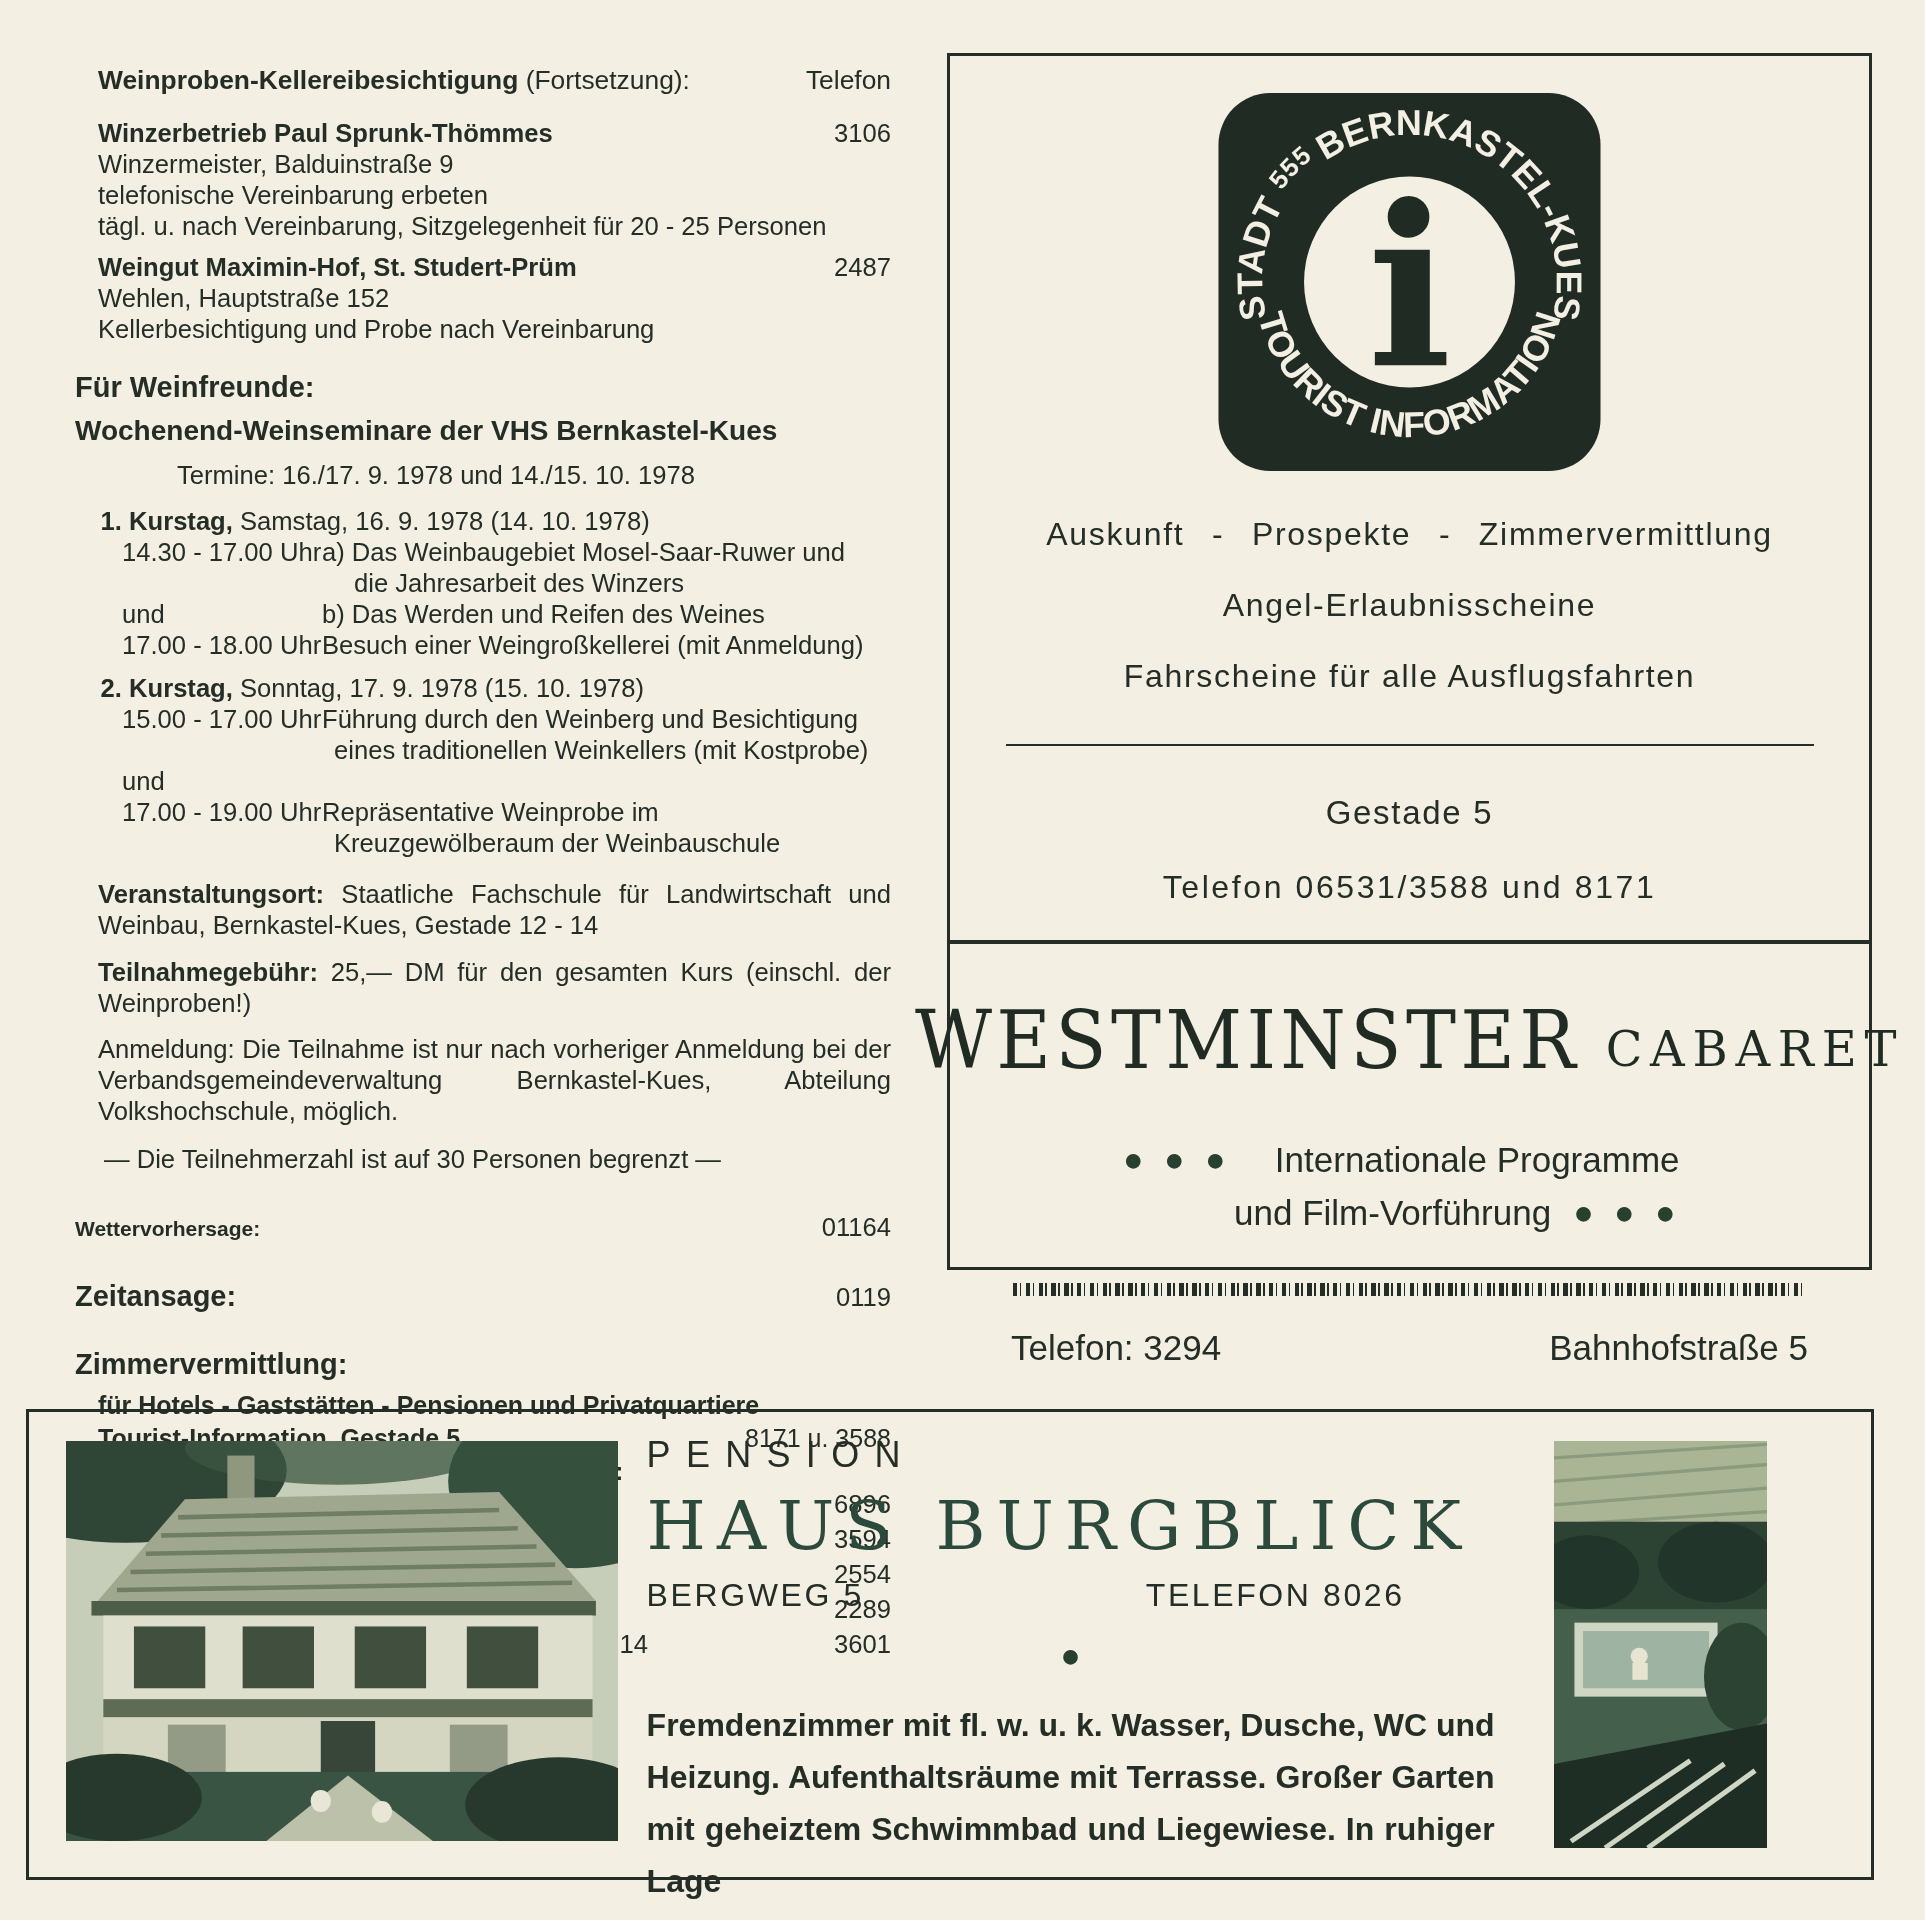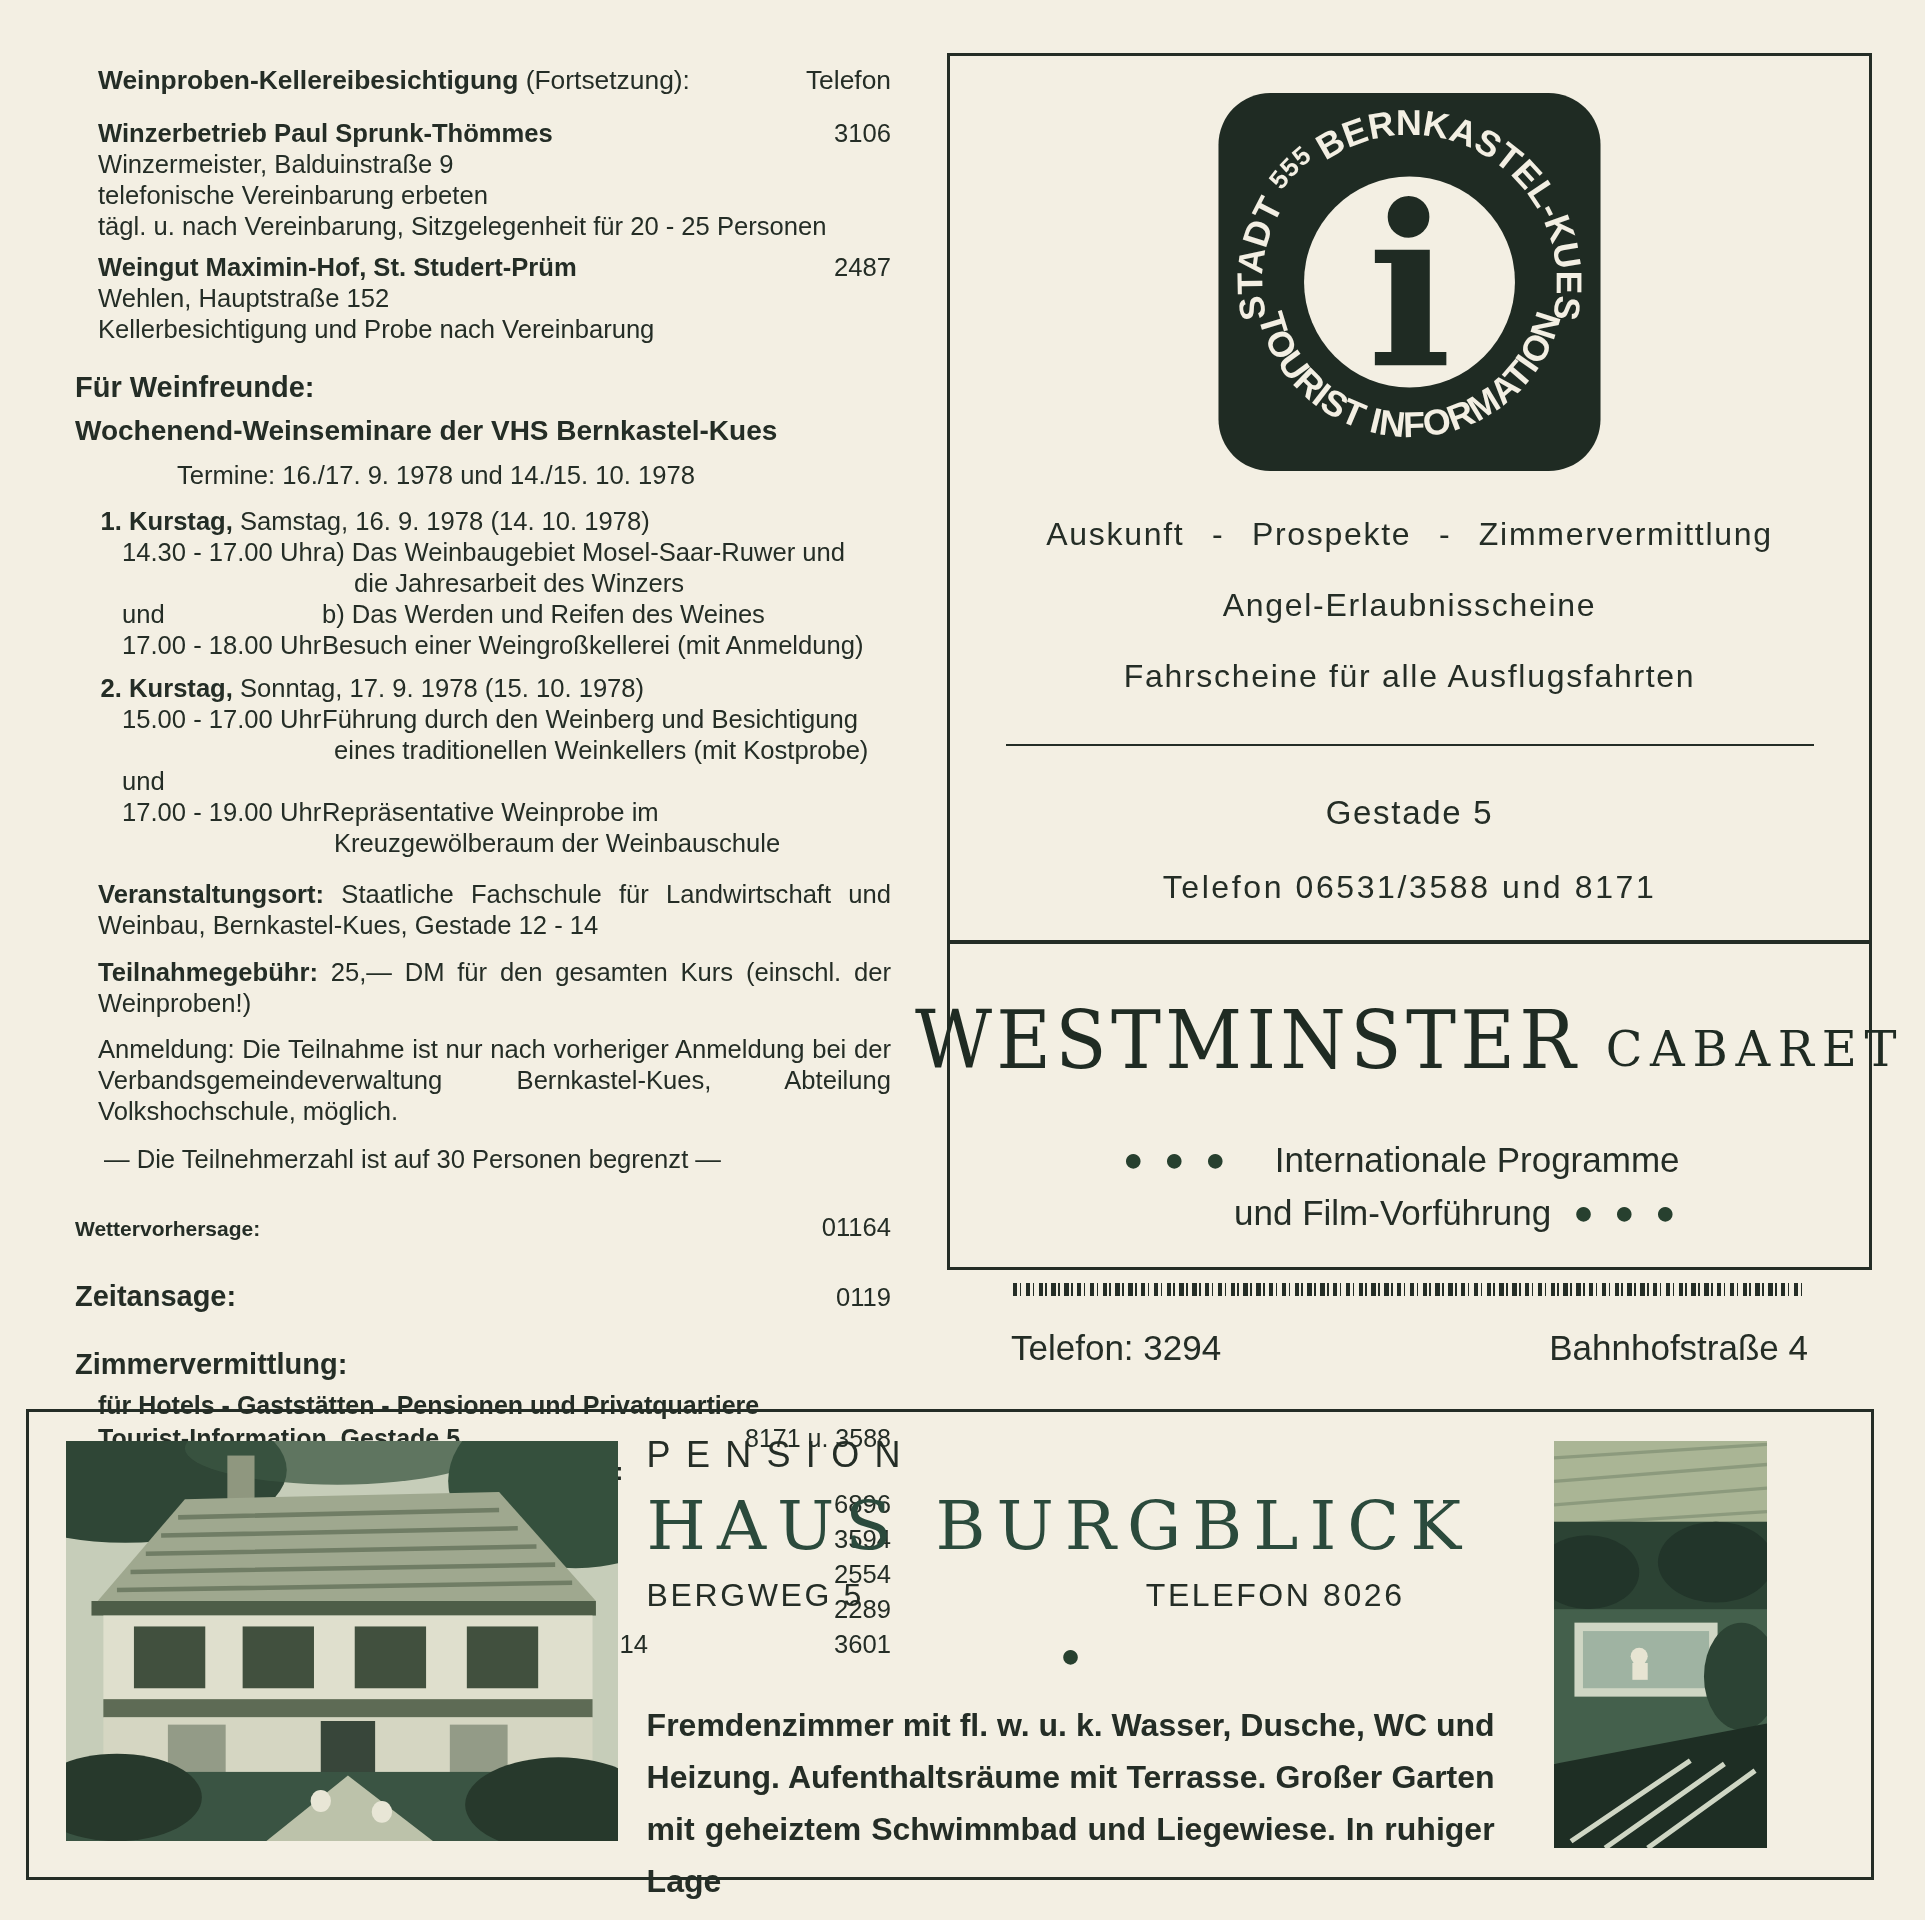--- a/index.html
+++ b/index.html
@@ -221,21 +221,21 @@
       </div>
       <div class="trow">
         <span class="sp"></span>
         <span>und Film-Vorführung</span>
         <span class="dots dr">●●●</span>
       </div>
     </div>
     <div class="dash"></div>
     <div class="wm-bot">
       <span>Telefon: 3294</span>
-      <span>Bahnhofstraße 4</span>
+      <span>Bahnhofstraße 5</span>
     </div>
   </div>
 
   <div class="bbox">
     <svg class="ph-l" viewBox="0 0 325 220" preserveAspectRatio="none">
       <rect width="325" height="220" fill="#c6cdb9"></rect>
       <ellipse cx="35" cy="16" rx="95" ry="40" fill="#2f4636"></ellipse>
       <ellipse cx="160" cy="4" rx="90" ry="20" fill="#3c5743" opacity="0.75"></ellipse>
       <ellipse cx="300" cy="22" rx="75" ry="48" fill="#35503d"></ellipse>
       <rect x="95" y="8" width="16" height="36" fill="#8f977f"></rect>

